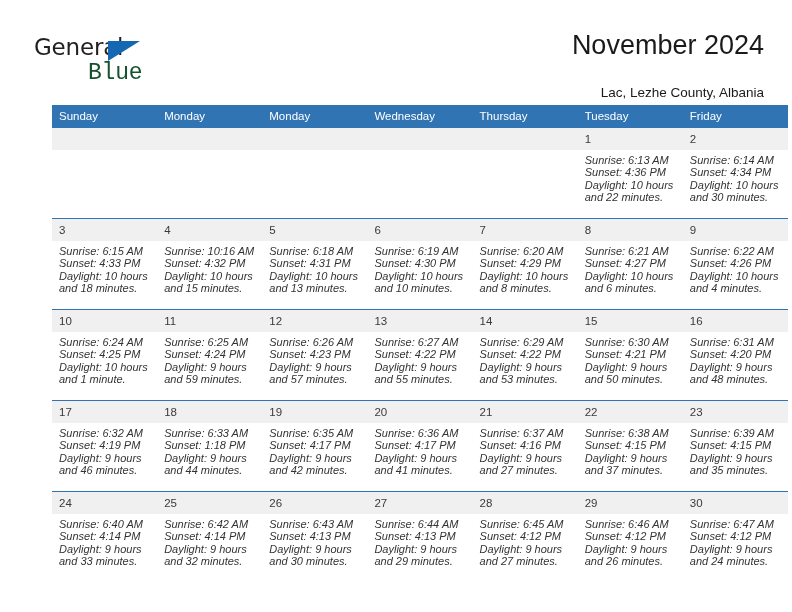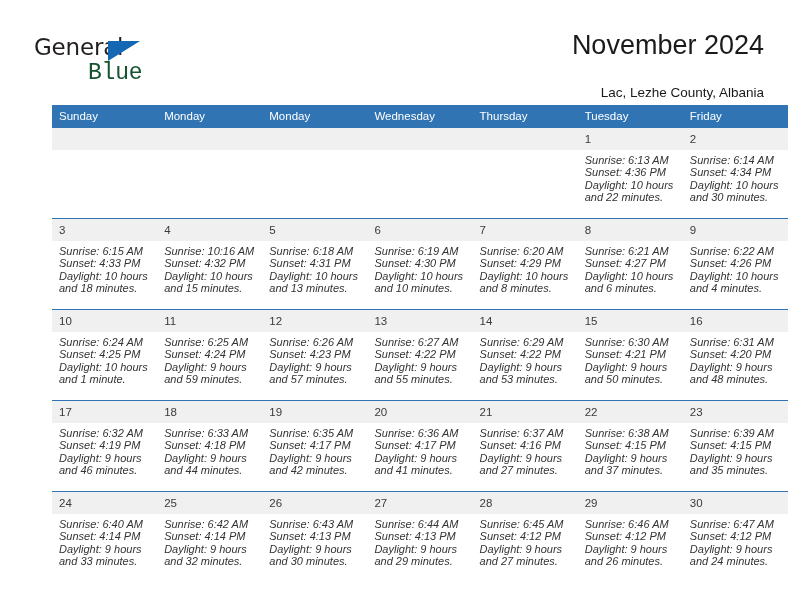--- a/index.html
+++ b/index.html
@@ -398,21 +398,21 @@
                 <div>Daylight: 9 hours</div>
                 <div>and 46 minutes.</div>
               </div>
             </div>
           </td>
           <td>
             <div class="cell filled">
               <div class="daynum">18</div>
               <div class="info">
                 <div>Sunrise: 6:33 AM</div>
-                <div>Sunset: 4:18 PM</div>
+                <div>Sunset: 1:18 PM</div>
                 <div>Daylight: 9 hours</div>
                 <div>and 44 minutes.</div>
               </div>
             </div>
           </td>
           <td>
             <div class="cell filled">
               <div class="daynum">19</div>
               <div class="info">
                 <div>Sunrise: 6:35 AM</div>

